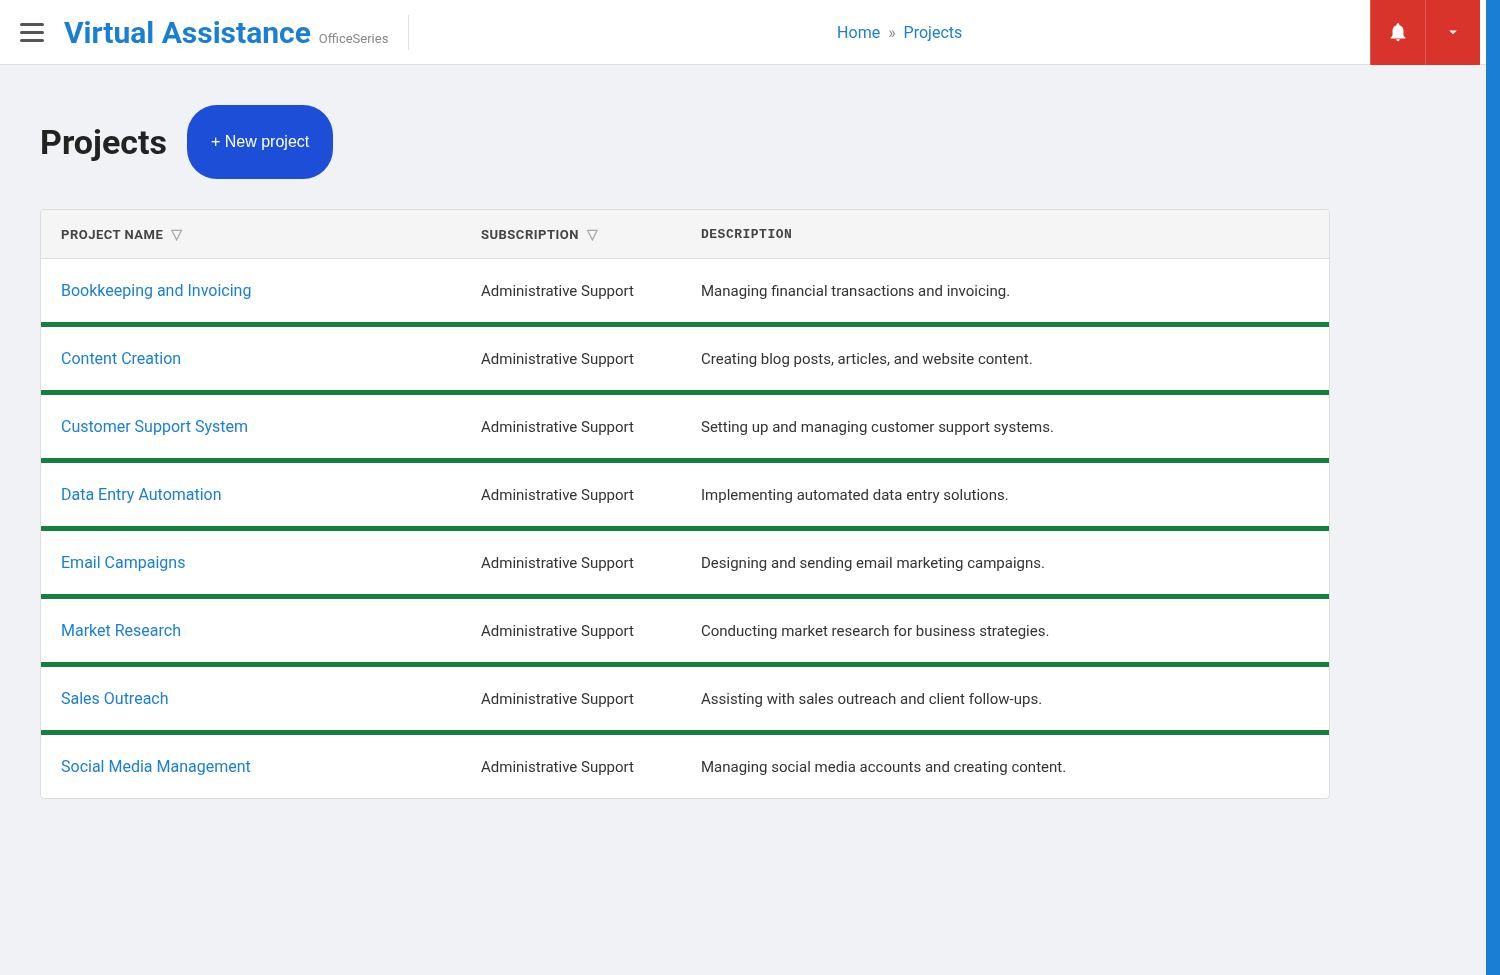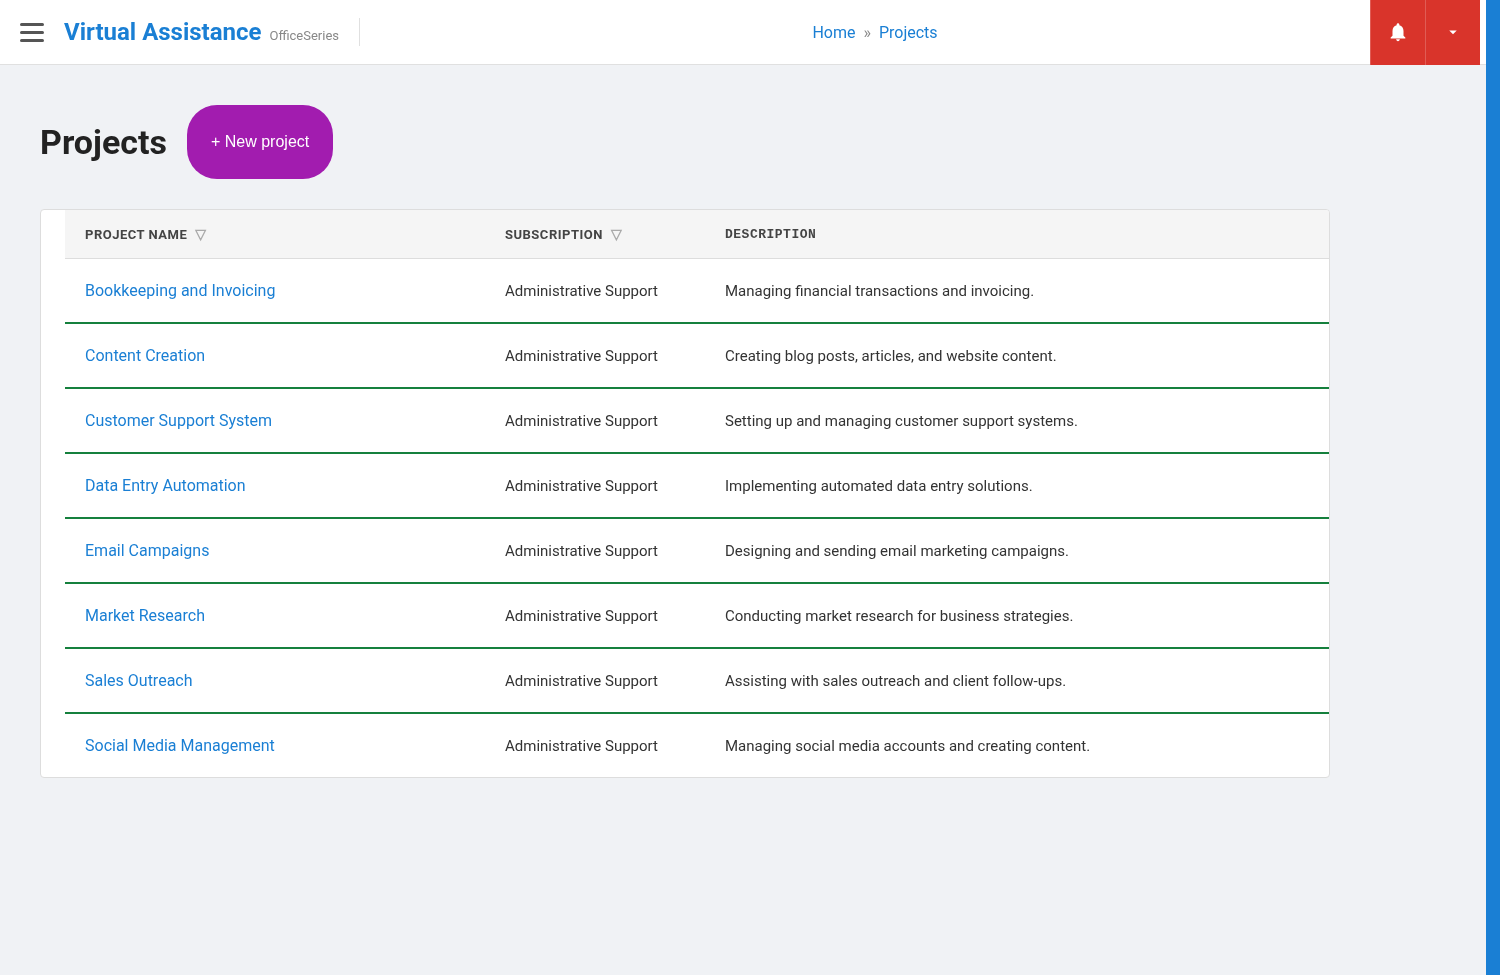--- a/index.html
+++ b/index.html
@@ -46,21 +46,21 @@
     .brand {
       display: flex;
       align-items: baseline;
       gap: 8px;
       border-right: 1px solid #e0e0e0;
       padding-right: 20px;
       margin-right: 20px;
     }
 
     .brand-title {
-      font-size: 24px;
+      font-size: 30px;
       font-weight: 700;
       color: #1a7fd4;
     }
 
     .brand-subtitle {
       font-size: 13px;
       color: #888;
     }
 
     .nav-breadcrumb {
@@ -113,41 +113,40 @@
       margin-bottom: 30px;
     }
 
     .page-title {
       font-size: 34px;
       font-weight: 700;
       color: #222;
     }
 
     .new-project-btn {
-      background: #a21caf;
+      background: #1d4ed8;
       color: white;
       border: none;
       border-radius: 30px;
       padding: 28px 24px;
       font-size: 16px;
       cursor: pointer;
       display: flex;
       align-items: center;
       gap: 6px;
       font-weight: 500;
     }
 
     
     .table-container {
       background: #ffffff;
       border: 1px solid #ddd;
       border-radius: 4px;
       overflow: hidden;
       width: 1290px;
-      padding-left: 24px;
     }
 
     table {
       width: 100%;
       border-collapse: collapse;
     }
 
     thead tr {
       background: #f5f5f5;
     }
@@ -168,21 +167,21 @@
       align-items: center;
       gap: 8px;
     }
 
     .filter-icon {
       color: #aaa;
       font-size: 14px;
     }
 
     tbody tr {
-      border-bottom: 2px solid #15803d;
+      border-bottom: 5px solid #15803d;
     }
 
     tbody tr:last-child {
       border-bottom: none;
     }
 
     tbody td {
       padding: 22px 20px;
       font-size: 15px;
       color: #333;

